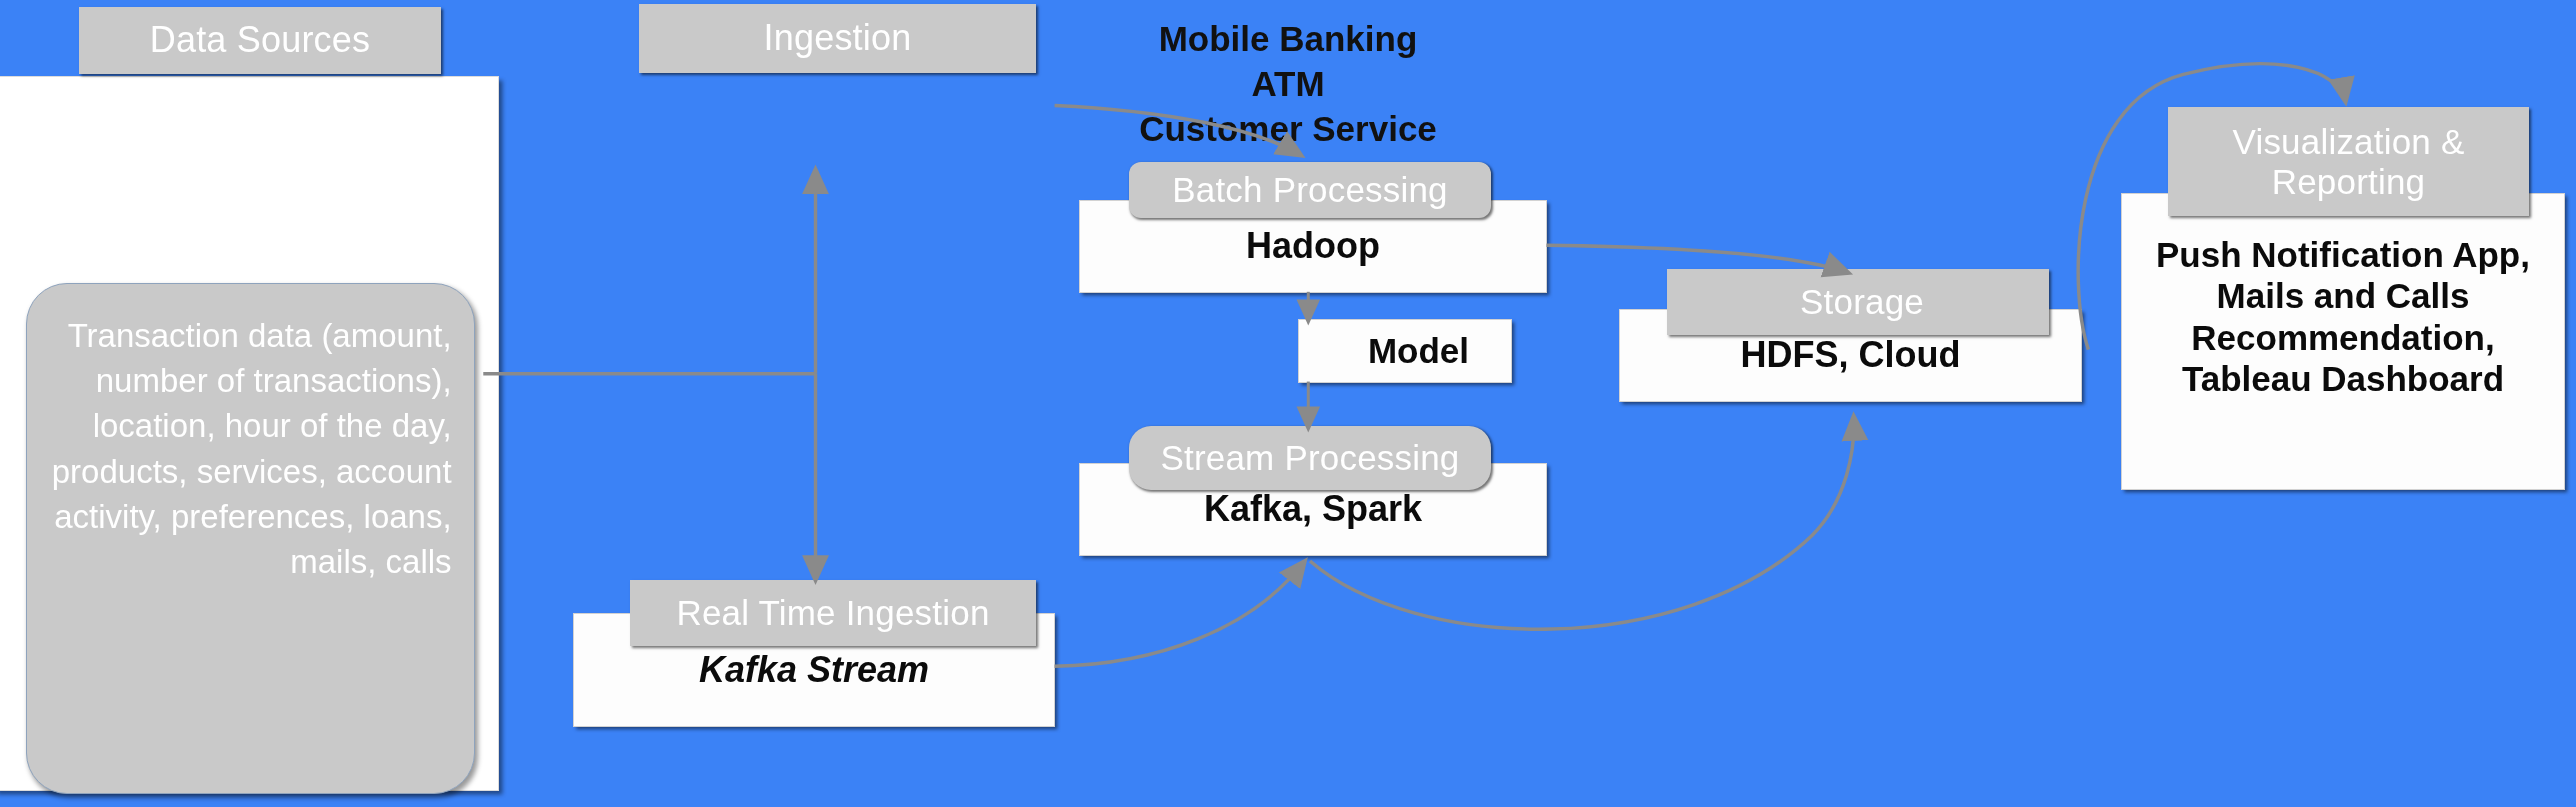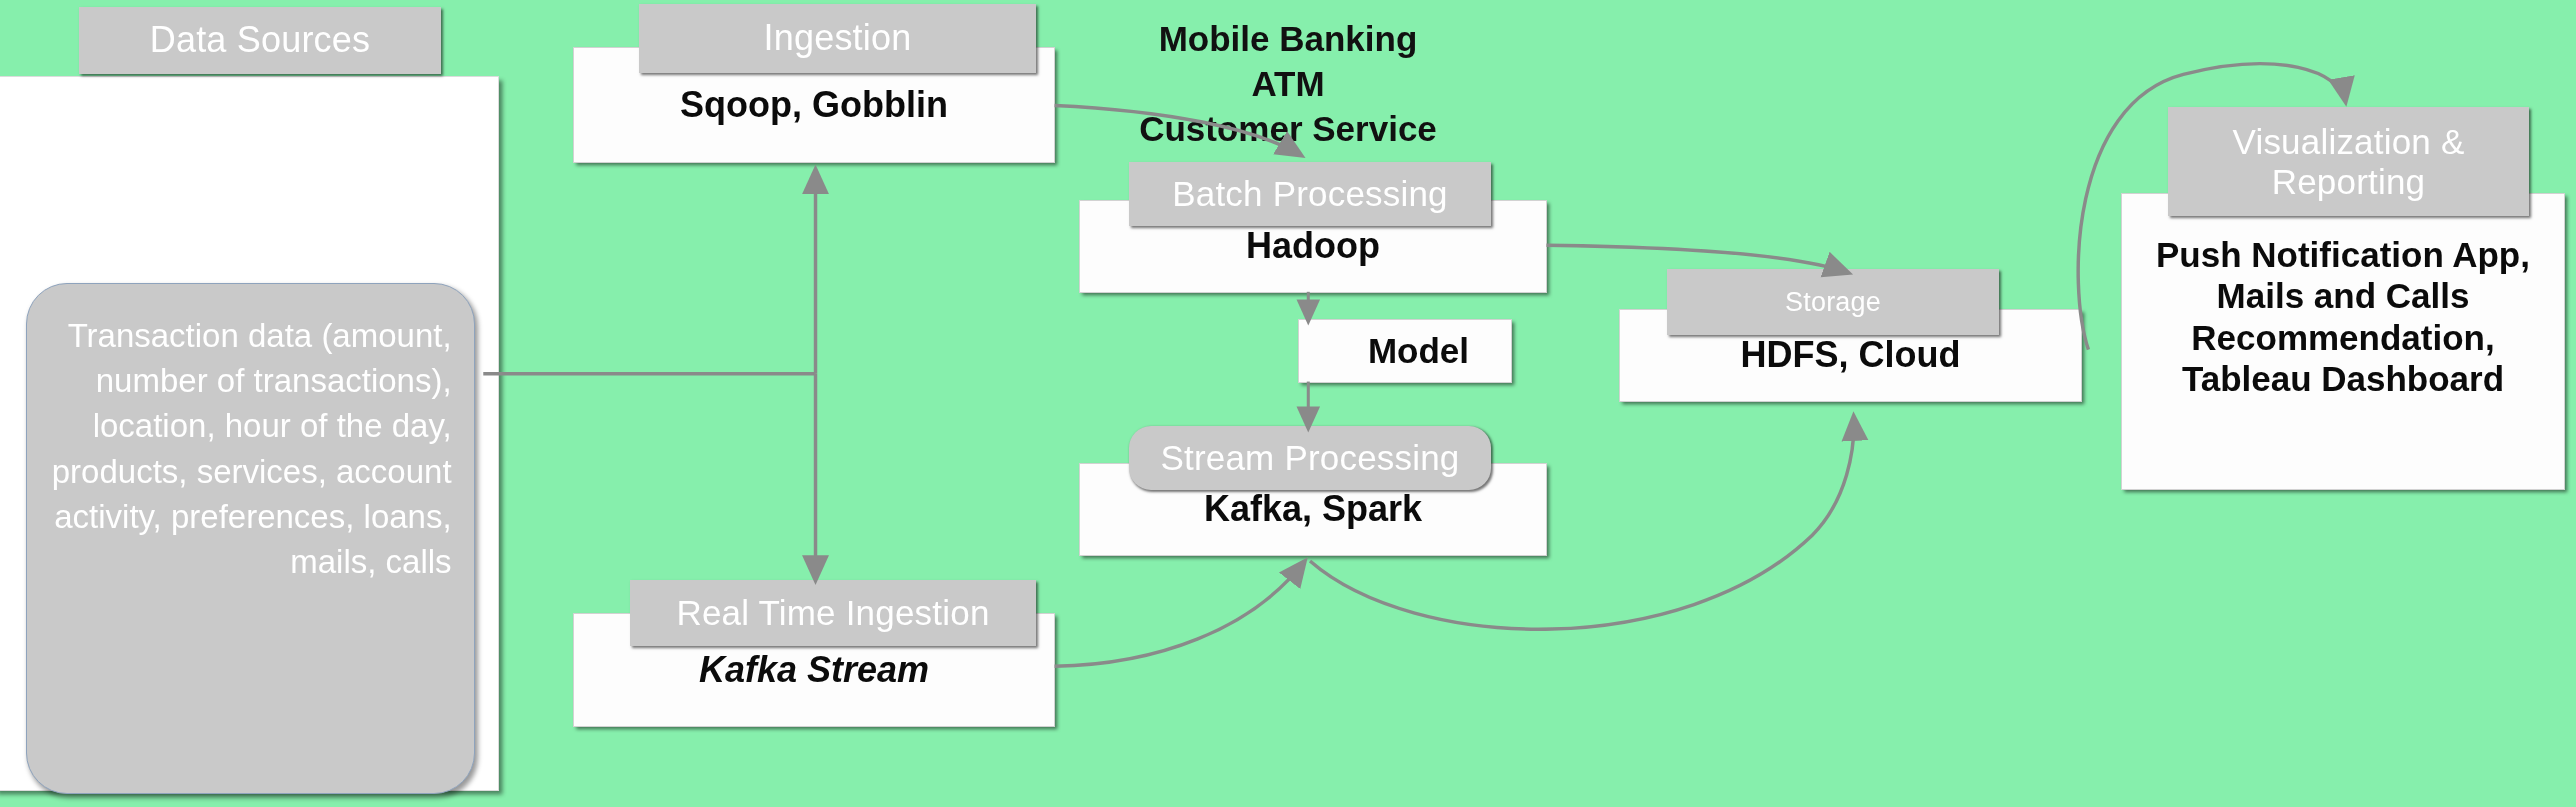--- a/index.html
+++ b/index.html
@@ -4,21 +4,21 @@
 <style>
   html, body {
     margin: 0;
     padding: 0;
     background: #000000;
   }
   #canvas {
     position: relative;
     width: 2576px;
     height: 808px;
-    background: #86efac;
+    background: #3b82f6;
     overflow: hidden;
     font-family: "Liberation Sans", sans-serif;
   }
 
   
   .node-header {
     position: absolute;
     background: #c9c9c9;
     color: #ffffff;
     display: flex;
@@ -149,33 +149,32 @@
 
   <div id="ds-panel"></div>
 
   <div id="ds-title">Mobile Banking
 ATM
 Customer Service</div>
 
   <div id="ds-chip">Transaction data (amount, number of transactions), location, hour of the day, products, services, account activity, preferences, loans, mails, calls</div>
 
   <div class="node-header" style="left:639px; top:3.5px; width:397px; height:69px; font-size:36px;">Ingestion</div>
-  <div class="node-body" style="left:573px; top:47px; width:482px; height:116px; font-size:36px;">Sqoop, Gobblin</div>
 
   <div class="node-header" style="left:630px; top:580px; width:406px; height:66px; font-size:35px;">Real Time Ingestion</div>
   <div class="node-body" style="left:573px; top:613px; width:482px; height:114px; font-size:36px;font-style:italic;">Kafka Stream</div>
 
-  <div class="node-header" style="left:1129px; top:162px; width:362px; height:64px; font-size:35px;">Batch Processing</div>
+  <div class="node-header" style="left:1129px; top:162px; width:362px; height:56px; font-size:35px;border-radius:12px;">Batch Processing</div>
   <div class="node-body" style="left:1079px; top:200px; width:468px; height:93px; font-size:36px;">Hadoop</div>
 
   <div class="node-body" style="left:1298px; top:319px; width:214px; height:64px; font-size:35px;padding-left:27px;">Model</div>
 
   <div class="node-header" style="left:1129px; top:426px; width:362px; height:64px; font-size:35px;border-radius:22px;">Stream Processing</div>
   <div class="node-body" style="left:1079px; top:463px; width:468px; height:93px; font-size:36px;">Kafka, Spark</div>
 
-  <div class="node-header" style="left:1667px; top:269px; width:332px; height:66px; font-size:27px;">Storage</div>
+  <div class="node-header" style="left:1667px; top:269px; width:374px; height:66px; font-size:35px;padding-left:8px;">Storage</div>
   <div class="node-body" style="left:1619px; top:309px; width:463px; height:93px; font-size:36px;">HDFS, Cloud</div>
 
   <div class="node-header" style="left:2168px; top:107px; width:361px; height:109px; font-size:35px; padding:0 8.6px; box-sizing:border-box;">Visualization &amp; Reporting</div>
   <div class="node-body" style="left:2121px; top:193px; width:444px; height:297px; font-size:35px; align-items:flex-start; padding-top:40px;">Push Notification App, Mails and Calls Recommendation, Tableau Dashboard</div>
 
 </div>
 
 
 </body></html>

